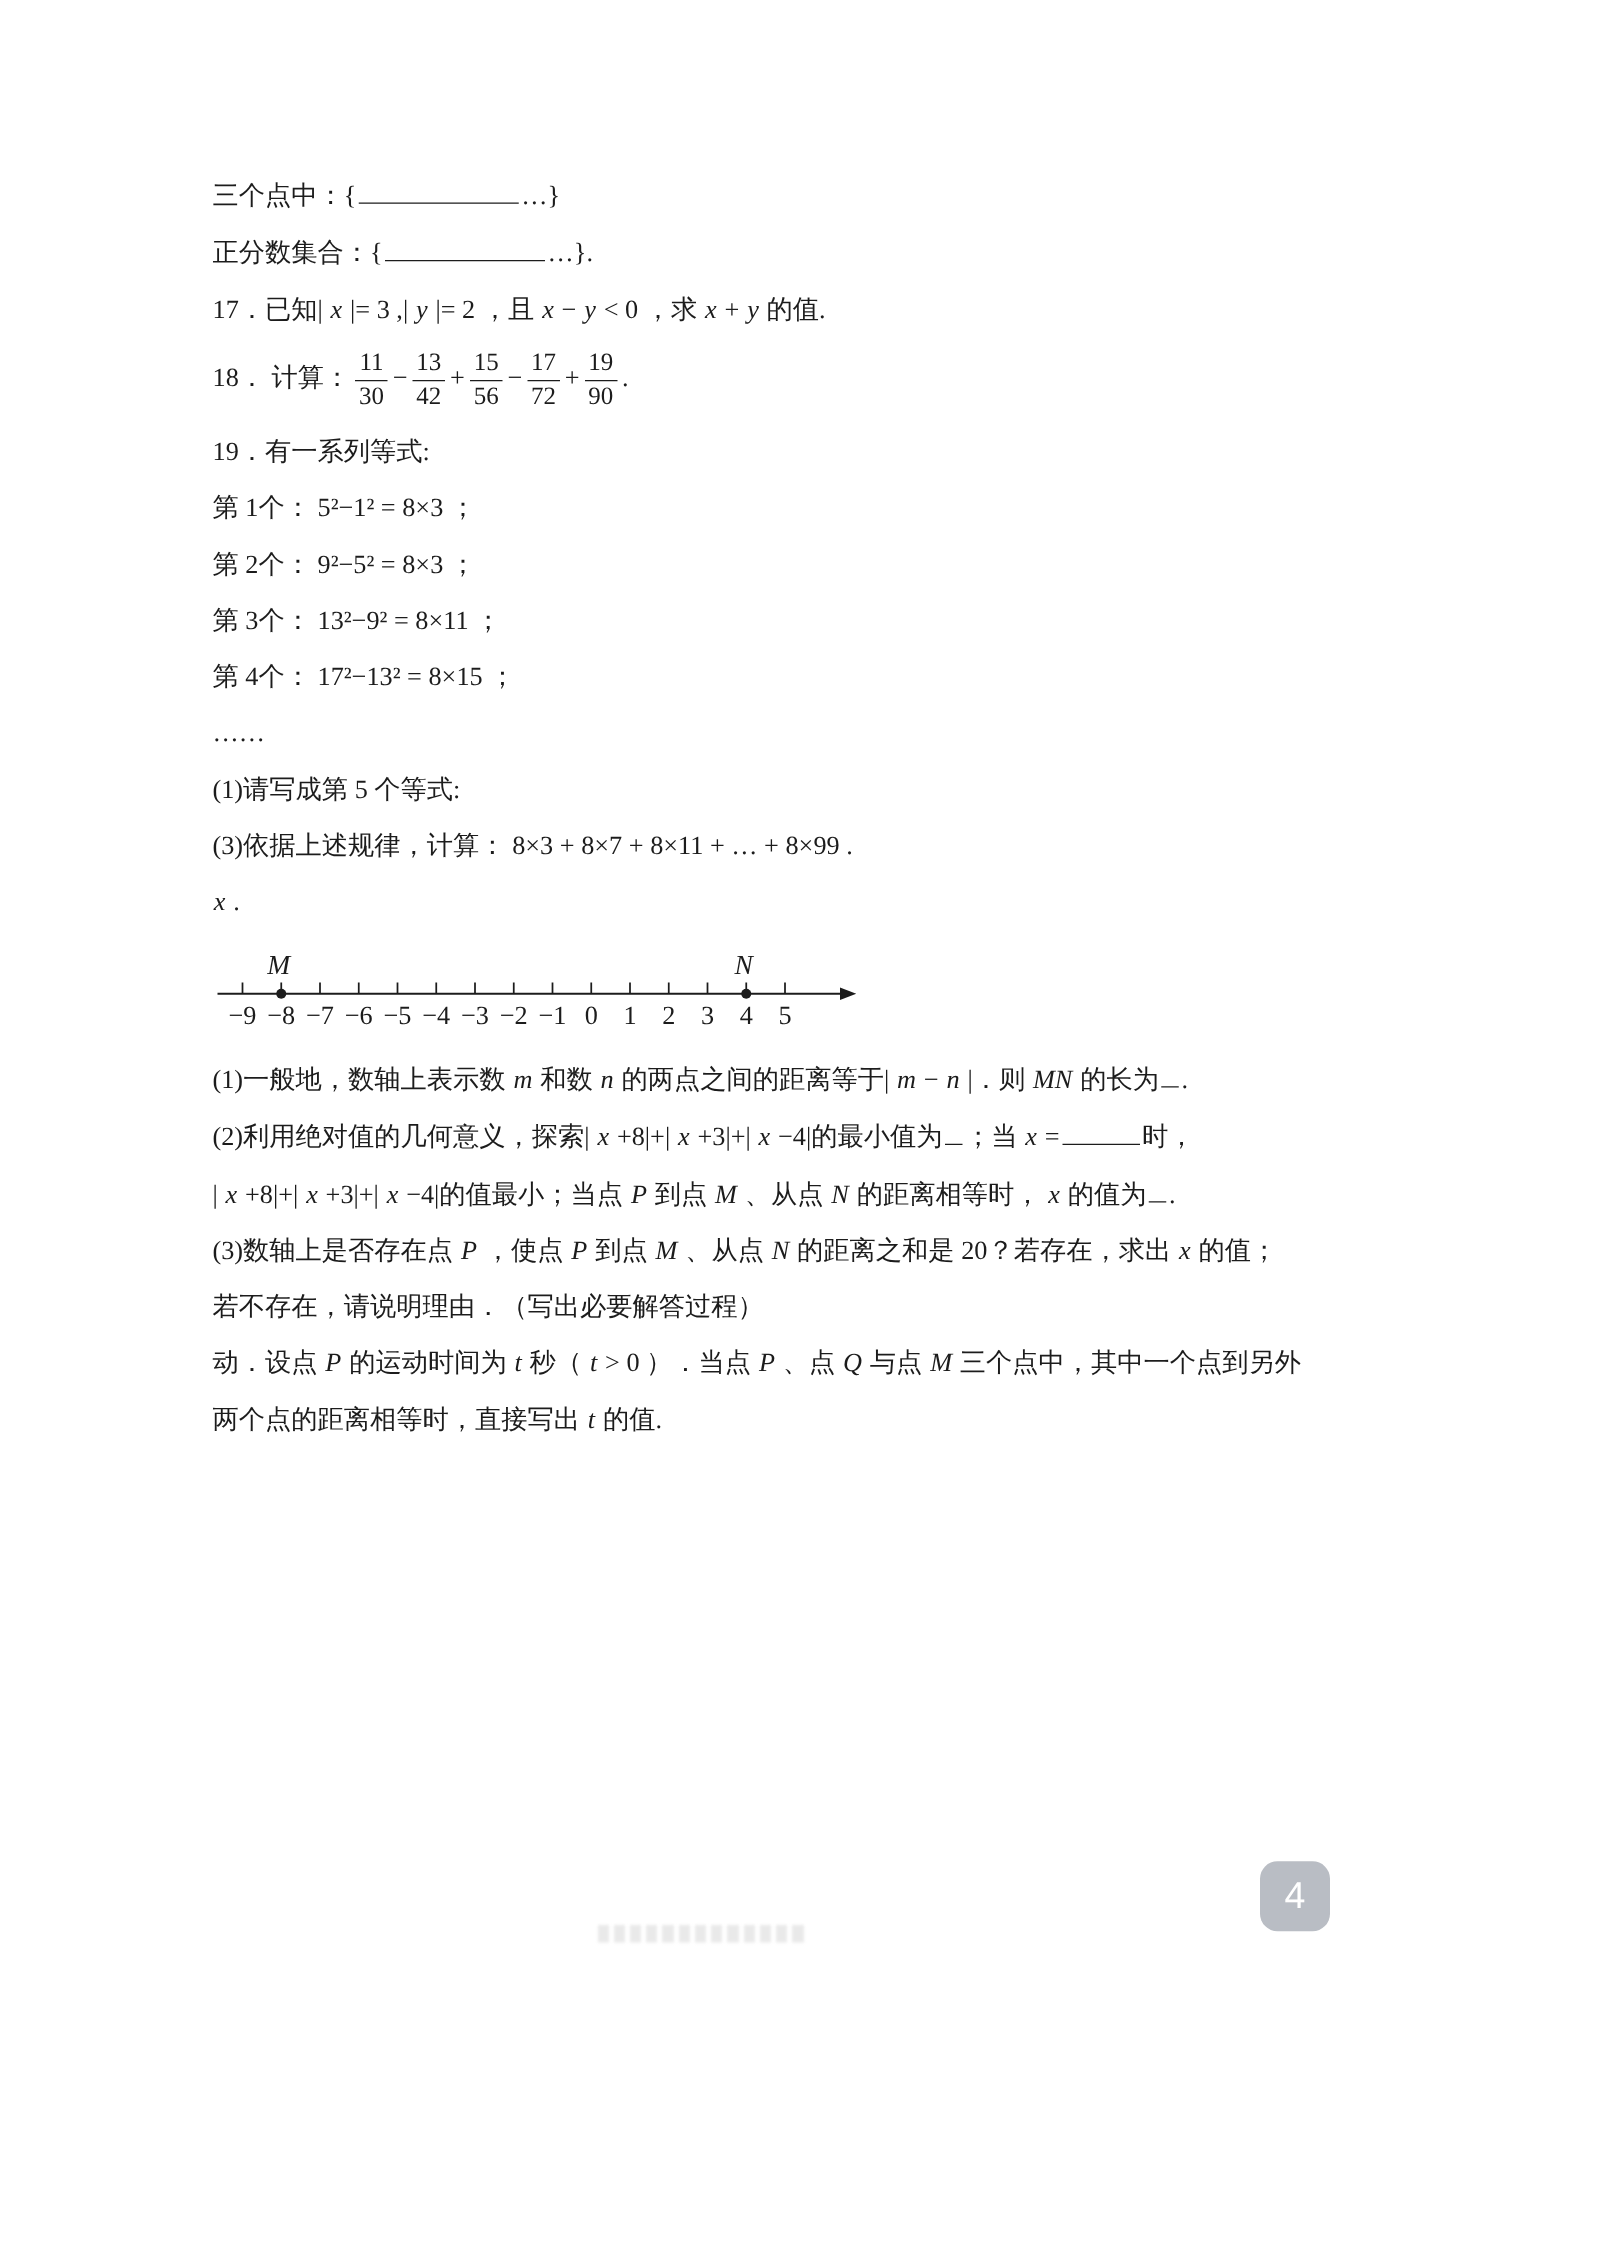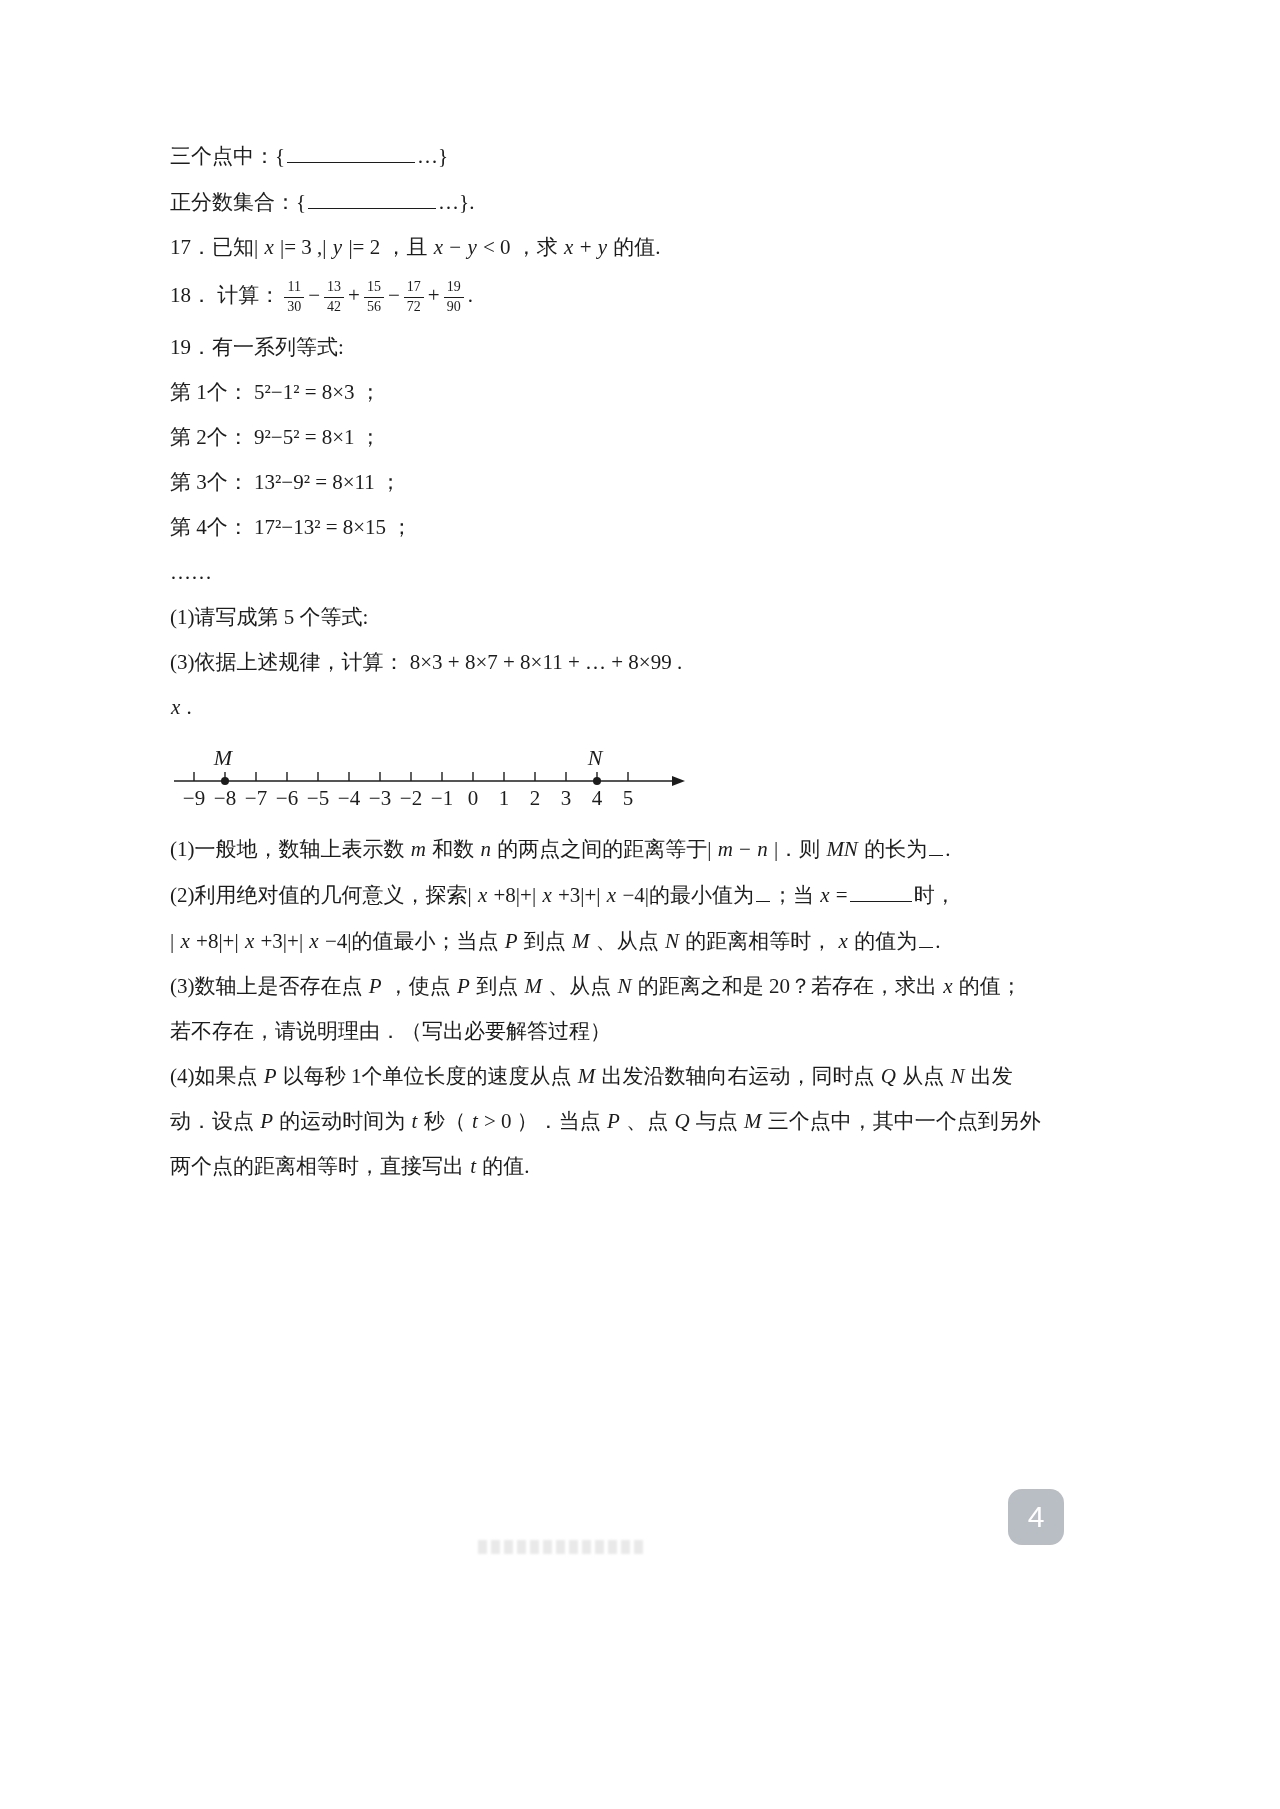--- a/index.html
+++ b/index.html
@@ -34,21 +34,21 @@
     font-family:"Liberation Serif","DejaVu Serif",serif;
     padding:0 1px;
   }
   .figure-line {
     margin:6px 0 14px 0;
   }
   .frac {
     display:inline-block;
     text-align:center;
     vertical-align:middle;
-    font-size:14px;
+    font-size:20px;
     line-height:1.18;
     margin:0 4px;
   }
   .frac .fnum {
     display:block;
     border-bottom:1.4px solid #1c1c1c;
     padding:0 3px 1px 3px;
   }
   .frac .fden {
     display:block;
@@ -90,21 +90,21 @@
 <body style="background: rgb(255, 255, 255);">
 
 <div class="page">
   <div class="content">
       <div class="line"><span>三个点中：{</span><span class="blank" style="width: 128px;"></span><span>…}</span></div>
       <div class="line"><span>正分数集合：{</span><span class="blank" style="width: 128px;"></span><span>…}.</span></div>
       <div class="line"><span>17．已知| <i class="var">x</i> |= 3 ,| <i class="var">y</i> |= 2 ，且 <i class="var">x</i> − <i class="var">y</i> &lt; 0 ，求 <i class="var">x</i> + <i class="var">y</i> 的值.</span></div>
       <div class="line"><span>18．  计算：</span><span class="frac"><span class="fnum">11</span><span class="fden">30</span></span><span>−</span><span class="frac"><span class="fnum">13</span><span class="fden">42</span></span><span>+</span><span class="frac"><span class="fnum">15</span><span class="fden">56</span></span><span>−</span><span class="frac"><span class="fnum">17</span><span class="fden">72</span></span><span>+</span><span class="frac"><span class="fnum">19</span><span class="fden">90</span></span><span>.</span></div>
       <div class="line"><span>19．有一系列等式:</span></div>
       <div class="line"><span>第 1个： 5²−1² = 8×3 ；</span></div>
-      <div class="line"><span>第 2个： 9²−5² = 8×1 ；</span></div>
+      <div class="line"><span>第 2个： 9²−5² = 8×3 ；</span></div>
       <div class="line"><span>第 3个： 13²−9² = 8×11 ；</span></div>
       <div class="line"><span>第 4个： 17²−13² = 8×15 ；</span></div>
       <div class="line"><span>……</span></div>
       <div class="line"><span>(1)请写成第 5 个等式:</span></div>
       <div class="line"><span>(3)依据上述规律，计算： 8×3 + 8×7 + 8×11 + … + 8×99 .</span></div>
       <div class="line"><span><i class="var">x</i> .</span></div>
       <div class="line figure-line"><svg width="520" height="76">
           <line x1="4" y1="42" x2="502" y2="42" stroke="#1c1c1c" stroke-width="1.6"></line>
           <polygon points="502,37 515,42 502,47" fill="#1c1c1c"></polygon>
           <line x1="24" y1="33" x2="24" y2="42" stroke="#1c1c1c" stroke-width="1.4"></line>
@@ -140,21 +140,20 @@
           <circle cx="55" cy="42" r="4" fill="#1c1c1c"></circle>
           <text x="53" y="26" text-anchor="middle" font-size="22" font-style="italic" font-family="&quot;Liberation Serif&quot;,&quot;DejaVu Serif&quot;,serif" fill="#1c1c1c">M</text>
           <circle cx="427" cy="42" r="4" fill="#1c1c1c"></circle>
           <text x="425" y="26" text-anchor="middle" font-size="22" font-style="italic" font-family="&quot;Liberation Serif&quot;,&quot;DejaVu Serif&quot;,serif" fill="#1c1c1c">N</text>
         </svg></div>
       <div class="line"><span>(1)一般地，数轴上表示数 <i class="var">m</i> 和数 <i class="var">n</i> 的两点之间的距离等于| <i class="var">m</i> − <i class="var">n</i> |．则 <i class="var">MN</i> 的长为</span><span class="blank" style="width: 14px;"></span><span>.</span></div>
       <div class="line"><span>(2)利用绝对值的几何意义，探索| <i class="var">x</i> +8|+| <i class="var">x</i> +3|+| <i class="var">x</i> −4|的最小值为</span><span class="blank" style="width: 14px;"></span><span>；当 <i class="var">x</i> =</span><span class="blank" style="width: 62px;"></span><span>时，</span></div>
       <div class="line"><span>| <i class="var">x</i> +8|+| <i class="var">x</i> +3|+| <i class="var">x</i> −4|的值最小；当点 <i class="var">P</i> 到点 <i class="var">M</i> 、从点 <i class="var">N</i> 的距离相等时， <i class="var">x</i> 的值为</span><span class="blank" style="width: 14px;"></span><span>.</span></div>
       <div class="line"><span>(3)数轴上是否存在点 <i class="var">P</i> ，使点 <i class="var">P</i> 到点 <i class="var">M</i> 、从点 <i class="var">N</i> 的距离之和是 20？若存在，求出 <i class="var">x</i> 的值；</span></div>
       <div class="line"><span>若不存在，请说明理由．（写出必要解答过程）</span></div>
-      <div class="line"><span>(4)如果点 <i class="var">P</i> 以每秒 1个单位长度的速度从点 <i class="var">M</i> 出发沿数轴向右运动，同时点 <i class="var">Q</i> 从点 <i class="var">N</i> 出发</span></div>
       <div class="line"><span>动．设点 <i class="var">P</i> 的运动时间为 <i class="var">t</i> 秒（ <i class="var">t</i> &gt; 0 ）．当点 <i class="var">P</i> 、点 <i class="var">Q</i> 与点 <i class="var">M</i> 三个点中，其中一个点到另外</span></div>
       <div class="line"><span>两个点的距离相等时，直接写出 <i class="var">t</i> 的值.</span></div>
     </div>
   <div class="watermark"></div>
   <div class="page-badge" style="background: rgb(185, 189, 196);">
     <span>4</span>
   </div>
 </div>
 
 </body></html>

